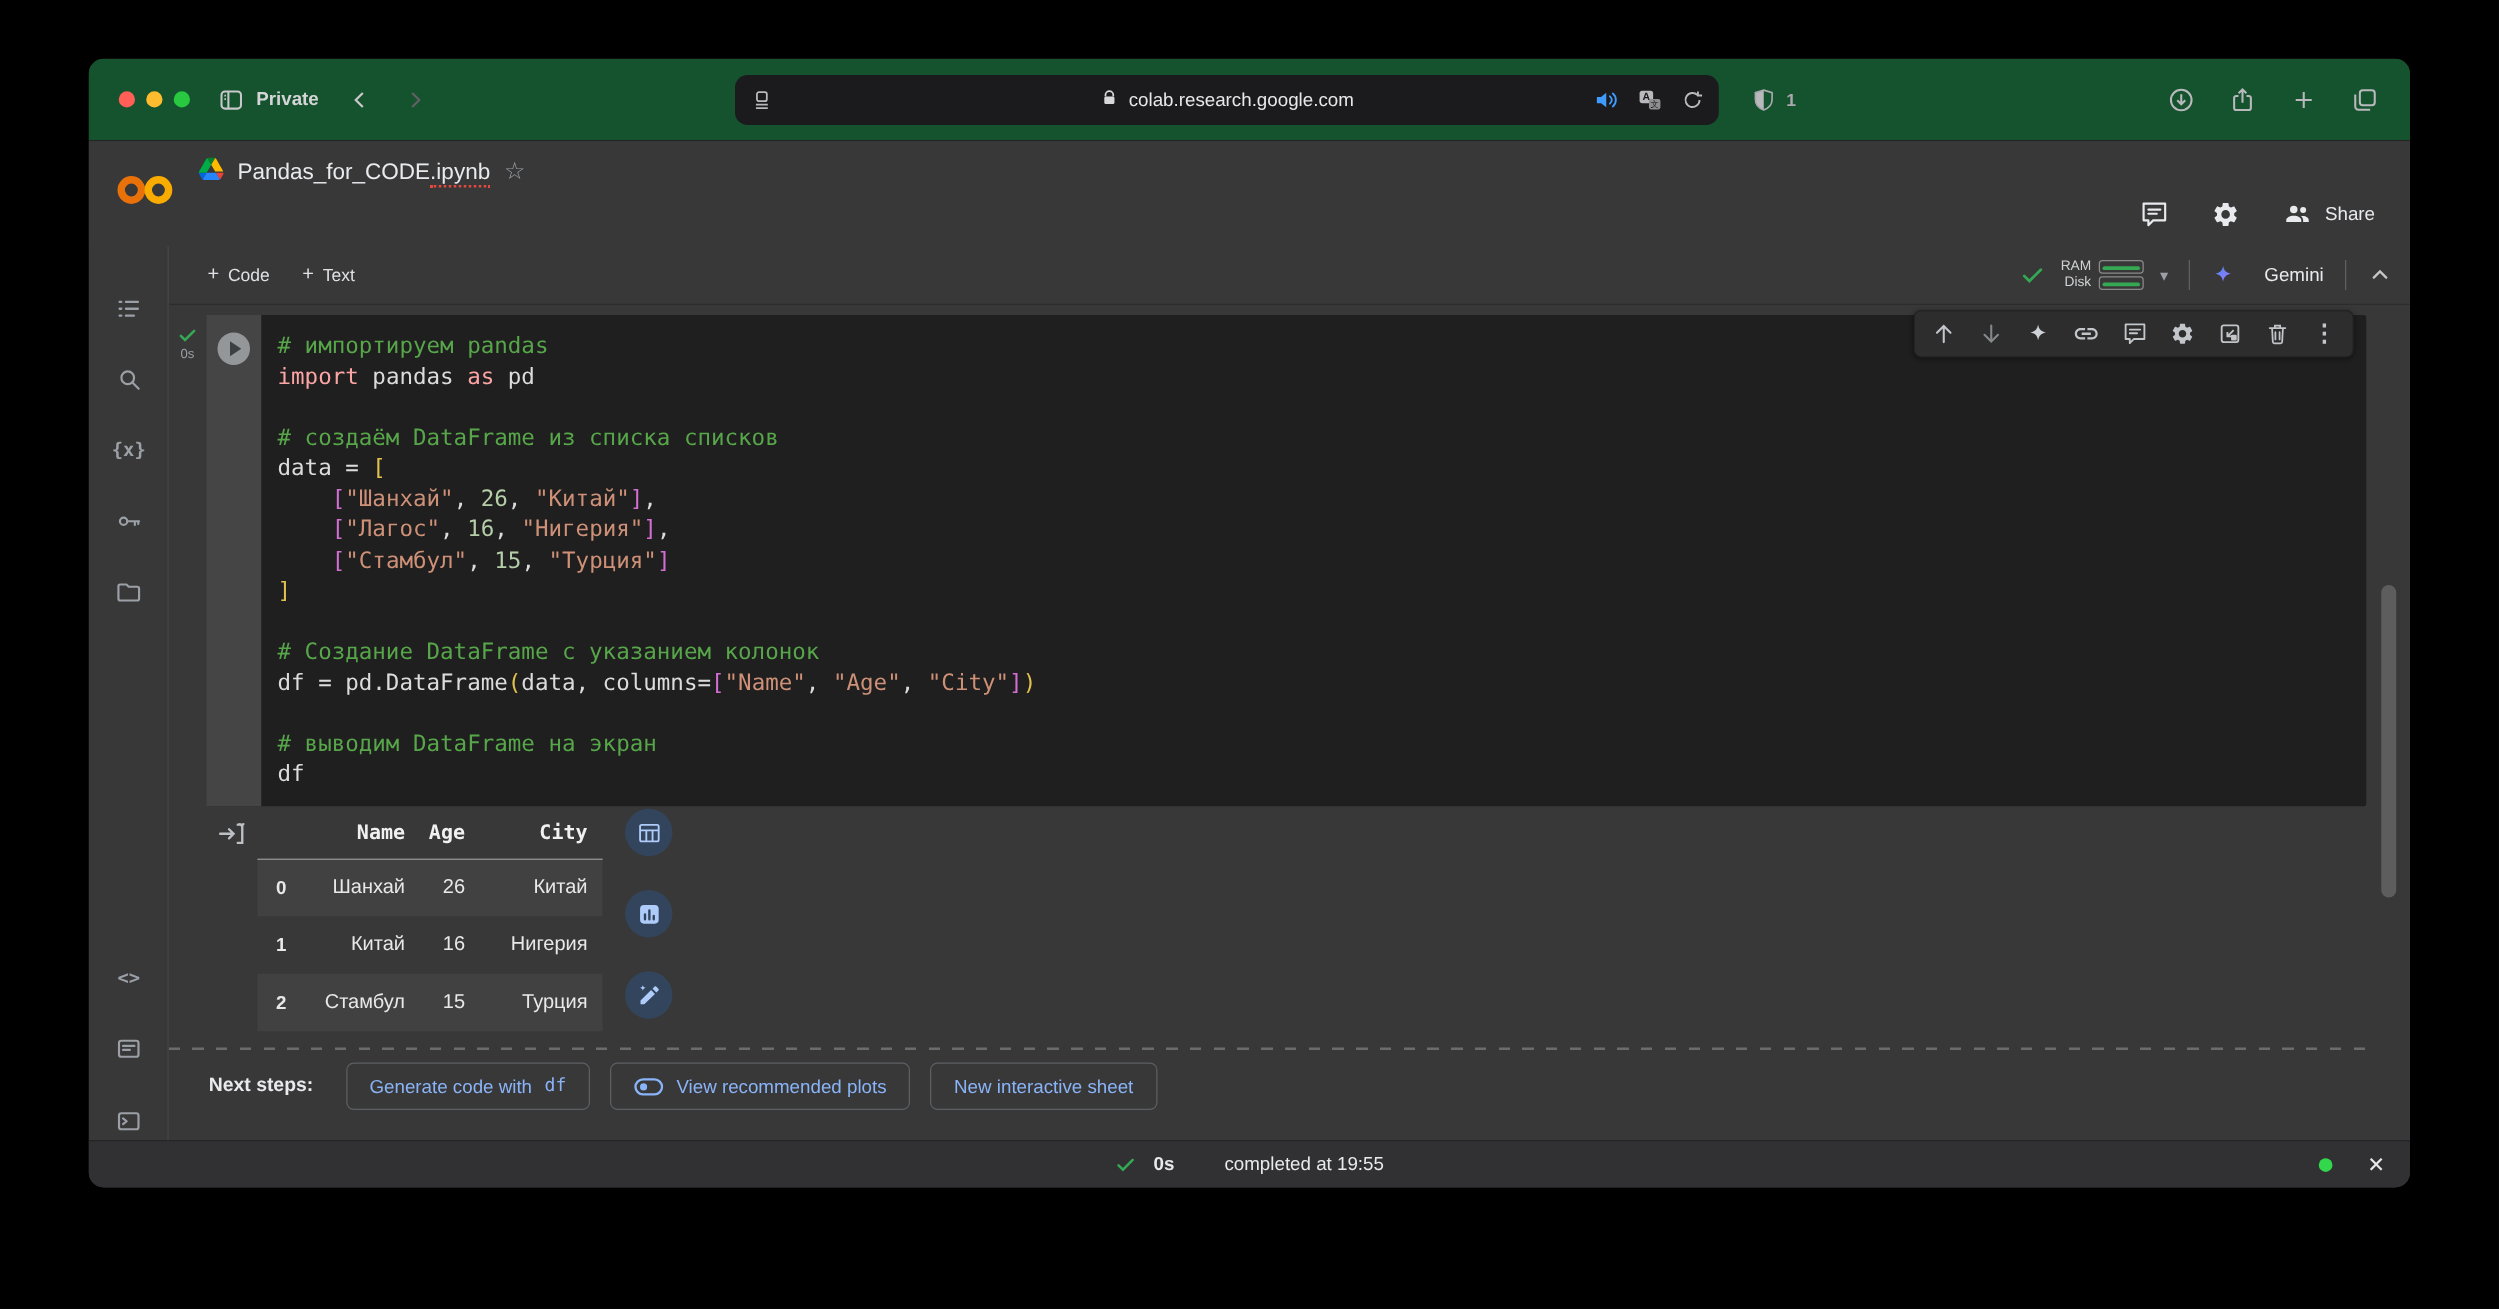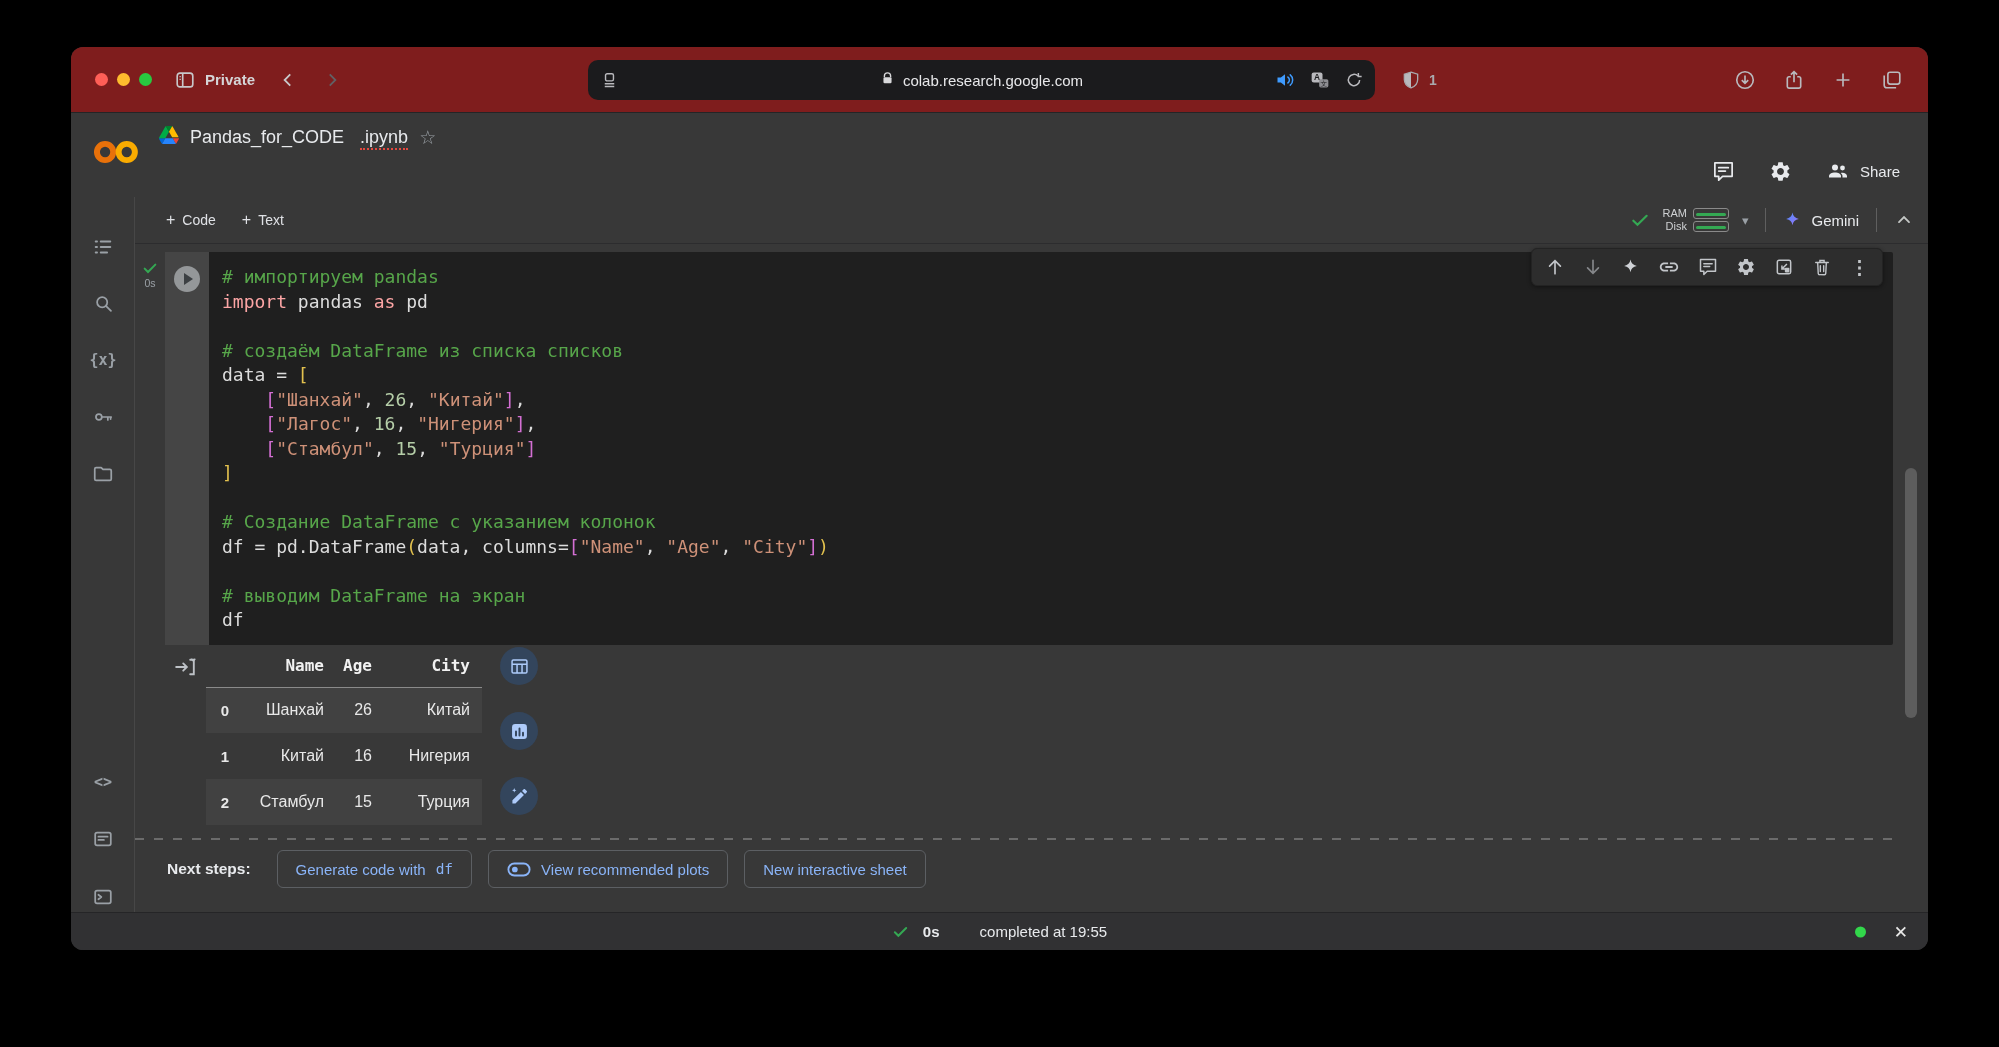--- a/index.html
+++ b/index.html
@@ -5,21 +5,21 @@
   * { margin:0; padding:0; box-sizing:border-box; }
   html,body { width:1999px; height:1047px; background:#000; overflow:hidden;
               font-family:"Liberation Sans", sans-serif; }
   [data-interactable="true"] { cursor:pointer; }
 
   .window { position:absolute; left:71px; top:47px; width:1857px; height:903px;
             border-radius:12px; overflow:hidden; background:#383838;
             box-shadow:0 8px 40px rgba(0,0,0,.6); }
 
   
-  .chrome { position:relative; height:66px; background:#7f1d1d; border-bottom:1px solid #242426;
+  .chrome { position:relative; height:66px; background:#14532d; border-bottom:1px solid #242426;
             display:flex; align-items:center; padding:0 24px; }
   .lights { display:flex; gap:9px; align-items:center; }
   .light { width:13px; height:13px; border-radius:50%; }
   .light.r{background:#ff5f57}.light.y{background:#febc2e}.light.g{background:#28c840}
   .chrome-ic { display:flex; align-items:center; justify-content:center; }
   .priv-label { color:#d5d5d7; font-size:15px; font-weight:600; margin-left:9px; }
   .nav-back{ margin-left:24px; } .nav-fwd{ margin-left:26px; }
   .url-pill { position:absolute; left:517px; top:13px; width:787px; height:40px;
               background:#1b1b1d; border-radius:10px; display:flex; align-items:center; }
   .url-left { position:absolute; left:12px; top:0; height:100%; display:flex; align-items:center;}
@@ -29,21 +29,21 @@
   .url-right { position:absolute; right:12px; top:0; height:100%; display:flex; align-items:center; gap:15px;}
   .shield-wrap { position:absolute; left:1330px; top:0; height:100%; display:flex; align-items:center; gap:8px;
                  color:#a9a9ad; font-size:14px; font-weight:600;}
   .chrome-right { position:absolute; right:25px; top:0; height:100%; display:flex; align-items:center; gap:27px; }
 
   
   .colab-header { position:relative; height:84px; background:#383838; }
   .logo { position:absolute; left:20px; top:24px; }
   .title-row { position:absolute; left:88px; top:8px; height:32px; display:flex; align-items:center; gap:11px; }
   .filename { color:#e8eaed; font-size:18px; }
-  .fname-ext { border-bottom:2px dotted #e5483f; padding-bottom:1px;margin-left:16px;}
+  .fname-ext { border-bottom:2px dotted #e5483f; padding-bottom:1px;}
   .star { color:#9aa0a6; font-size:19px; }
   .menu-row { position:absolute; left:90px; top:44px; height:28px; display:flex; align-items:center; gap:23px;
               color:#e8eaed; font-size:14.5px; }
   .saved { color:#9aa0a6; font-size:13.5px; text-decoration:underline; margin-left:8px;}
   .header-right { position:absolute; right:28px; top:16px; height:100%; display:flex; align-items:center; gap:34px;}
   .share-grp { display:flex; align-items:center; gap:10px; color:#e8eaed; font-size:15px; }
 
   
   .band { display:flex; height:715px; }
   .sidebar { position:relative; width:64px; border-right:1px solid #474747; flex:none;}
@@ -58,21 +58,21 @@
   .add-btn { color:#dfe1e5; font-size:14px; display:flex; gap:7px; align-items:center;}
   .add-plus { color:#dfe1e5; font-size:16px; }
   .tb-right { display:flex; align-items:center; gap:13px; }
   .ramdisk { display:flex; align-items:center; gap:6px;}
   .rd-labels { display:flex; flex-direction:column; align-items:flex-end; color:#cfd1d3; font-size:11px; line-height:13px;}
   .rd-bars { display:flex; flex-direction:column; gap:2px;}
   .rd-bar { width:36px; height:11px; border:1px solid #8a8a8a; border-radius:3px; position:relative;}
   .rd-bar i { position:absolute; left:2px; right:2px; bottom:2px; height:3px; background:#34a853; border-radius:2px;}
   .caret { color:#9aa0a6; font-size:13px; }
   .vdiv { width:1px; height:24px; background:#5f5f5f; margin:0 4px;}
-  .gemini { display:flex; align-items:center; gap:9px; color:#e8eaed; font-size:15px; }
+  .gemini { display:flex; align-items:center; gap:23px; color:#e8eaed; font-size:15px; }
 
   
   .main { position:relative; flex:1; background:#383838; overflow:hidden;}
   .cell-row { position:absolute; top:8px; left:0; right:35px; display:flex; }
   .exec-col { width:30px; flex:none; display:flex; flex-direction:column; align-items:center; padding-top:8px; gap:1px;}
   .exec-time { color:#9aa0a6; font-size:10.5px; }
   .cell-body { flex:1; position:relative; background:#1f1f1f; border-radius:2px; min-height:393px;}
   .gutter { position:absolute; left:0; top:0; bottom:0; width:44px; background:#454545;}
   .run-btn { position:absolute; left:9px; top:14px; width:26px; height:26px; border-radius:50%;
              background:#949799; display:flex; align-items:center; justify-content:center;}

